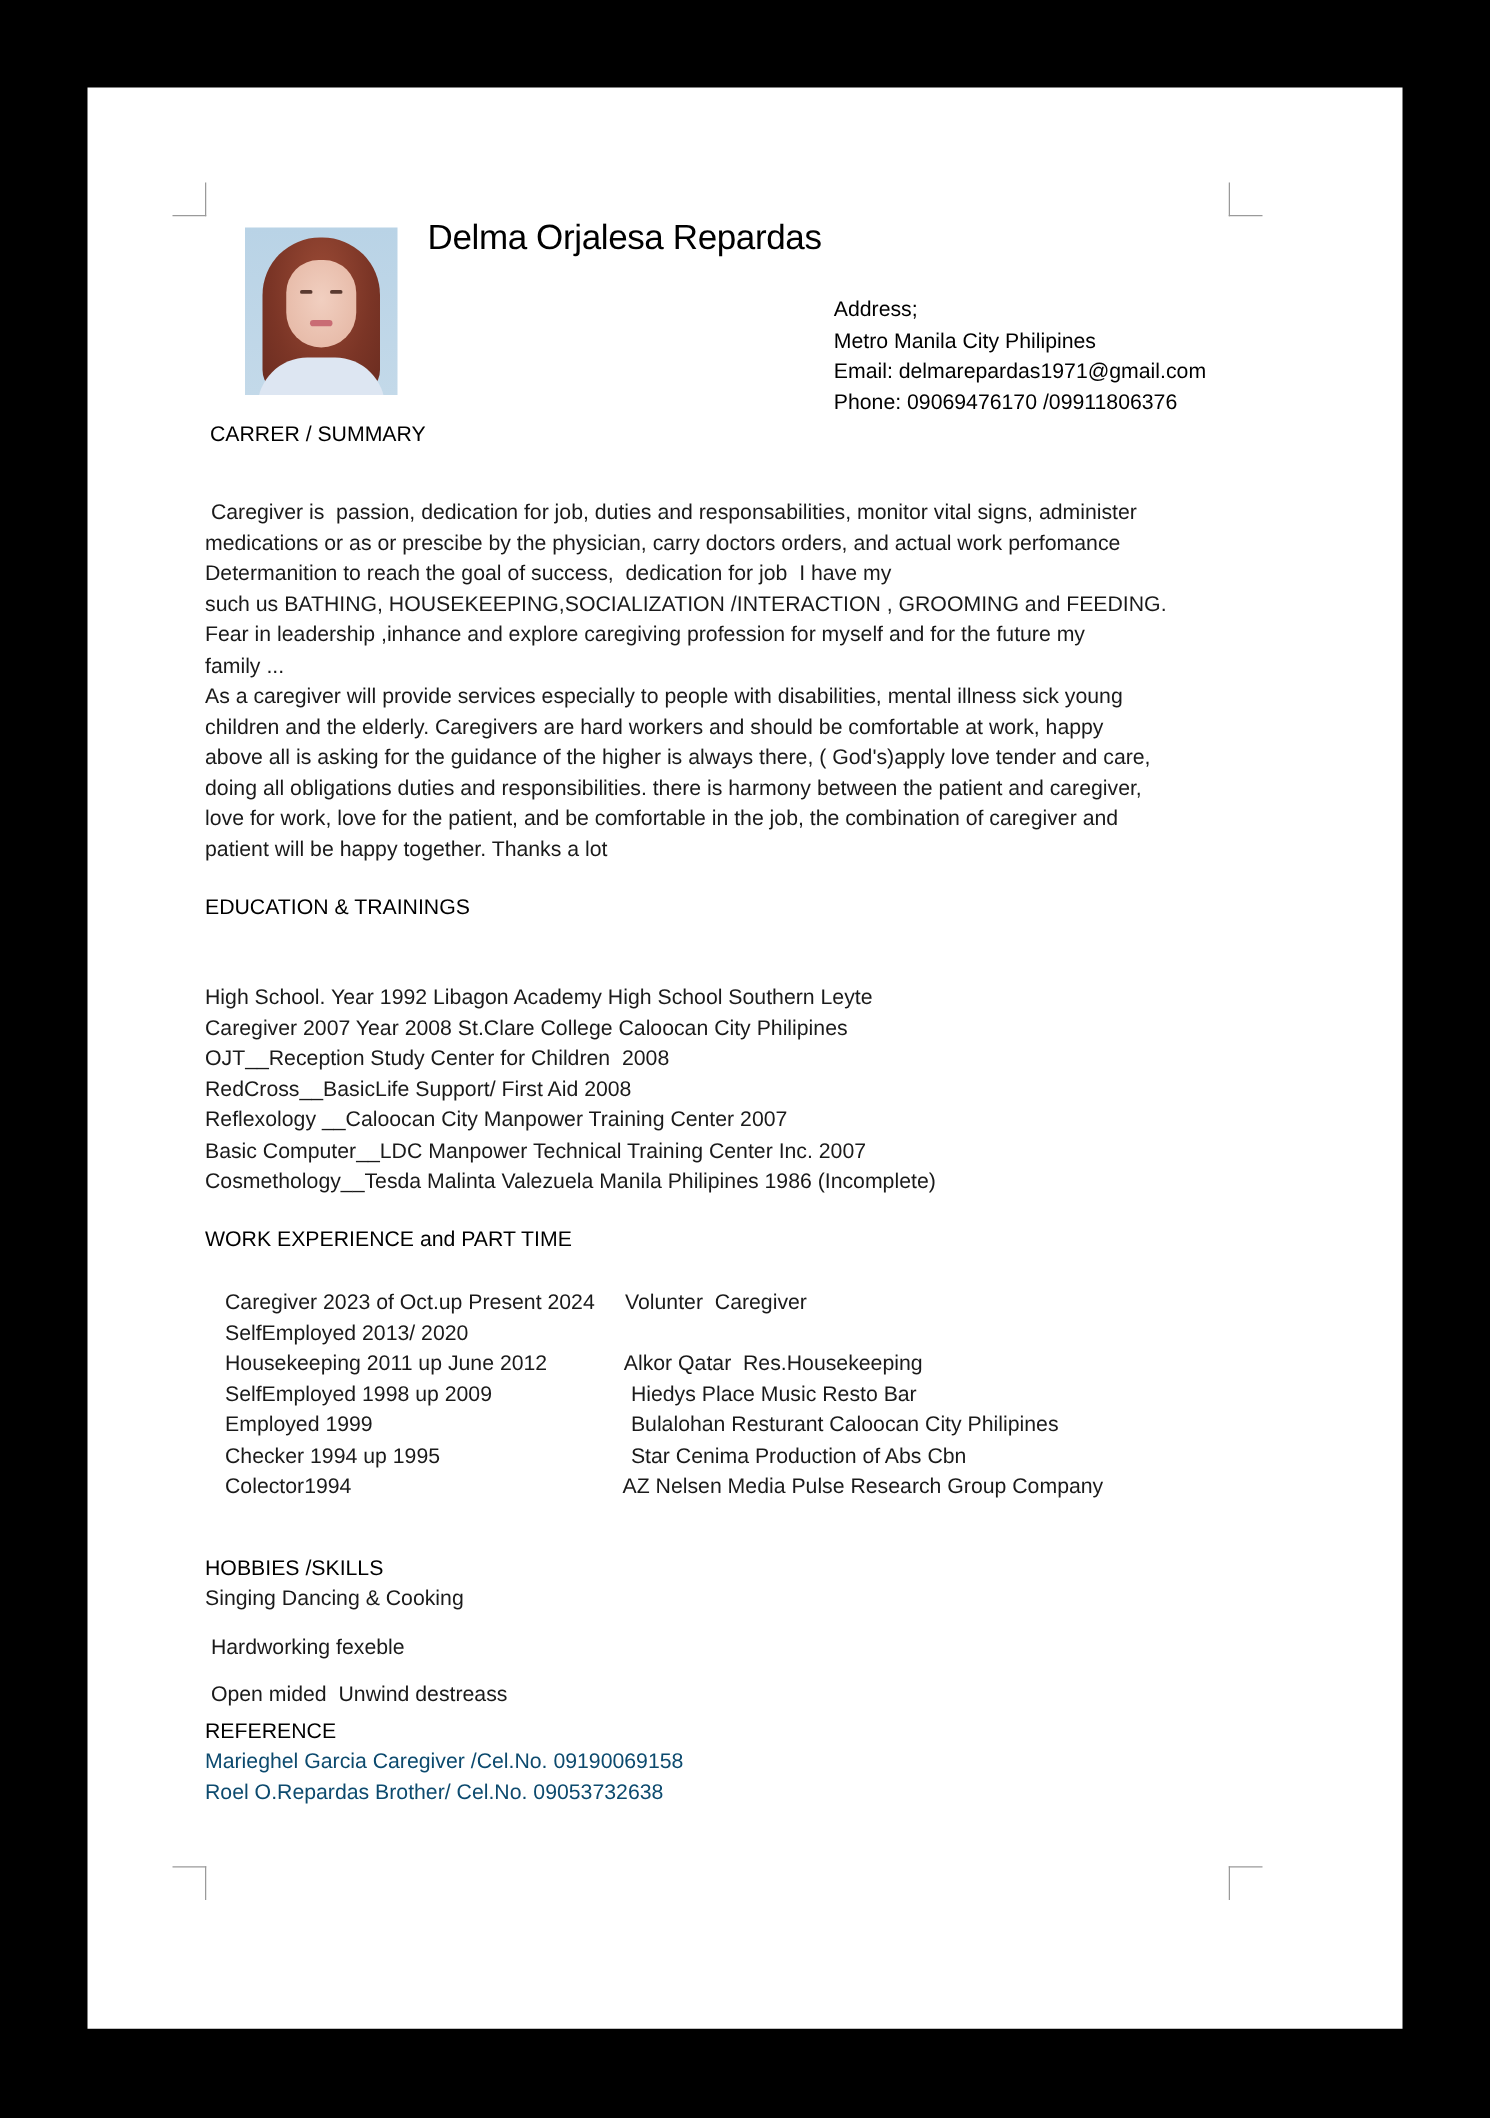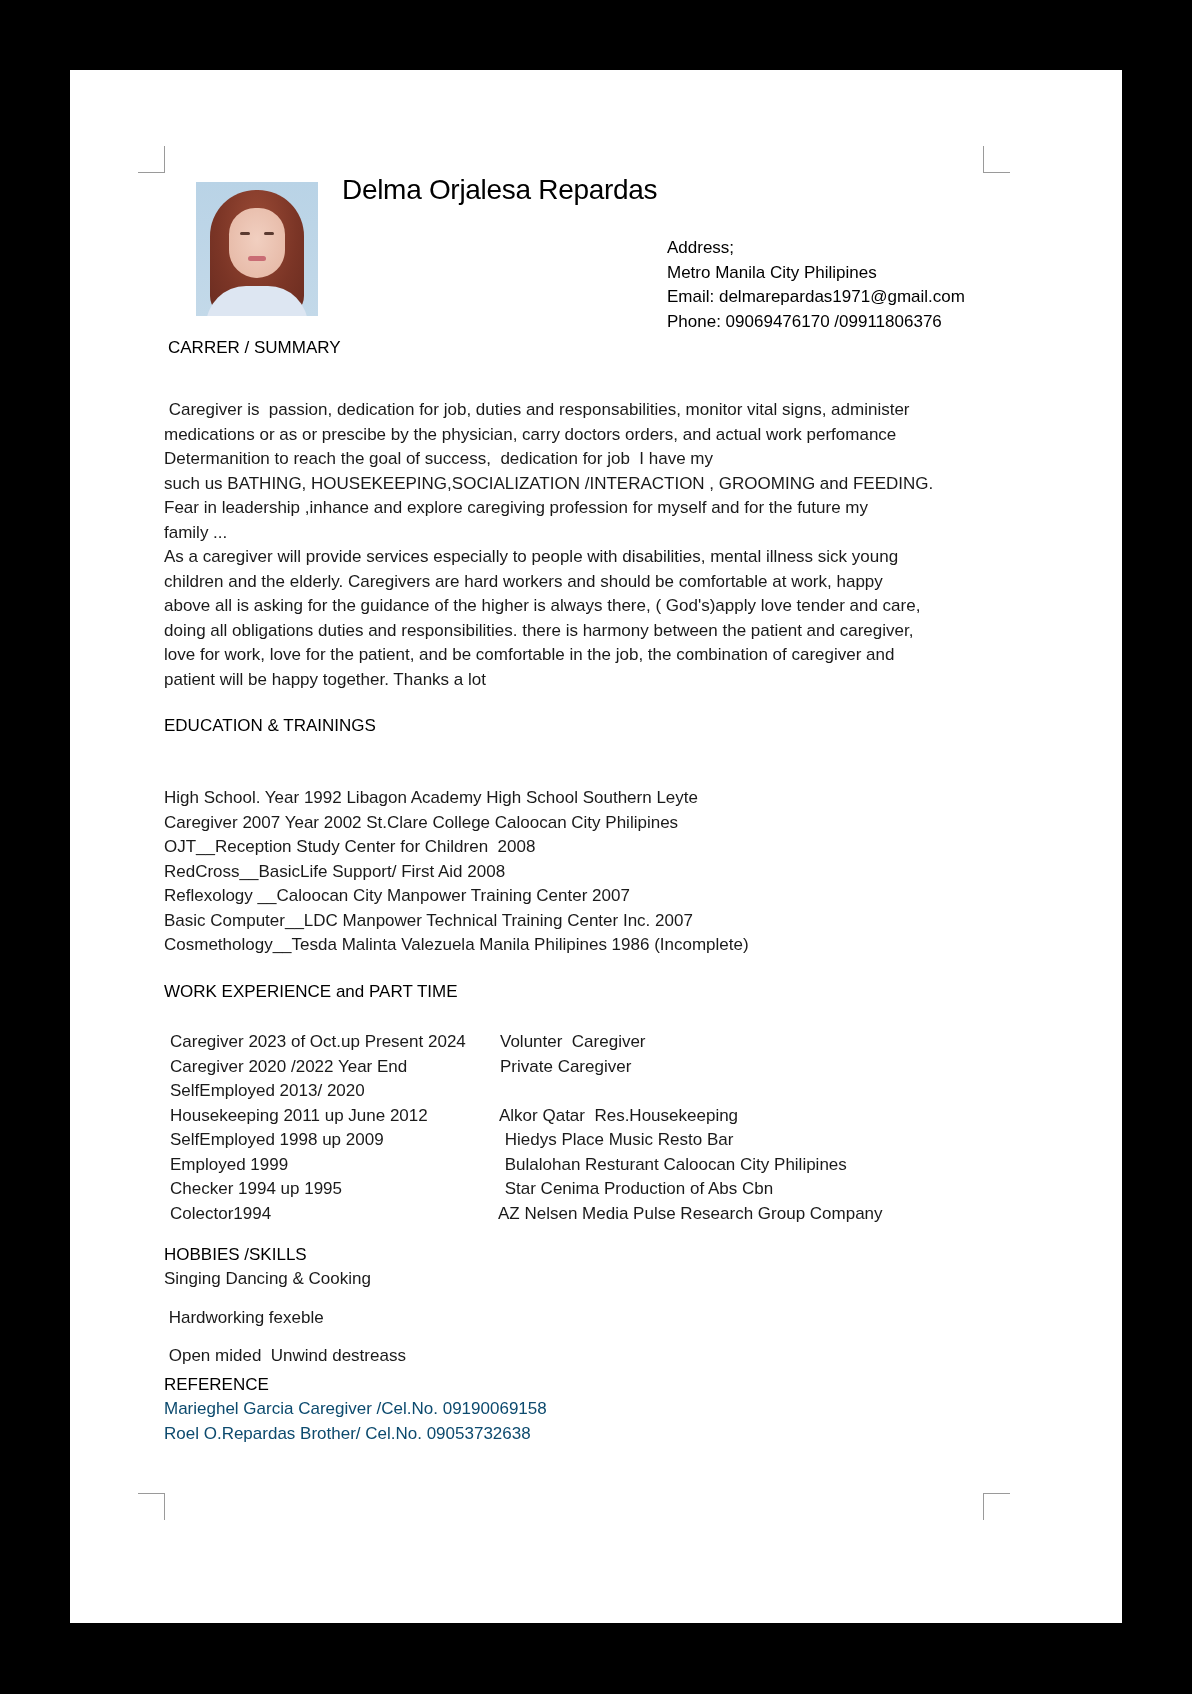--- a/index.html
+++ b/index.html
@@ -140,21 +140,21 @@
       line-height: 24.5px;
       color: #1a1a1a;
     }
     .list div { white-space: nowrap; height: 24.5px; }
 
     .work-row {
       position: relative;
       height: 24.5px;
       white-space: nowrap;
     }
-    .work-row .role { position: absolute; left: 6px; }
+    .work-row .role { position: absolute; left: 16px; }
     .work-row .place { position: absolute; left: 336px; text-align: center; }
 
     .ref {
       color: #000000;
     }
   </style>
 </head>
 <body>
 
 <div class="page">
@@ -193,39 +193,35 @@
     <p>children and the elderly. Caregivers are hard workers and should be comfortable at work, happy</p>
     <p>above all is asking for the guidance of the higher is always there, ( God's)apply love tender and care,</p>
     <p>doing all obligations duties and responsibilities. there is harmony between the patient and caregiver,</p>
     <p>love for work, love for the patient, and be comfortable in the job, the combination of caregiver and</p>
     <p>patient will be happy together. Thanks a lot</p>
   </div>
 
   <div class="section-title" style="top:646px;">EDUCATION &amp; TRAININGS</div>
   <div class="list" style="top:716px;">
     <div>High School. Year 1992 Libagon Academy High School Southern Leyte</div>
-    <div>Caregiver 2007 Year 2002 St.Clare College Caloocan City Philipines</div>
+    <div>Caregiver 2007 Year 2008 St.Clare College Caloocan City Philipines</div>
     <div style="white-space:pre;">OJT__Reception Study Center for Children  2008</div>
     <div>RedCross__BasicLife Support/ First Aid 2008</div>
     <div>Reflexology __Caloocan City Manpower Training Center 2007</div>
     <div>Basic Computer__LDC Manpower Technical Training Center Inc. 2007</div>
     <div>Cosmethology__Tesda Malinta Valezuela Manila Philipines 1986 (Incomplete)</div>
   </div>
 
   <div class="section-title" style="top:912px;">WORK EXPERIENCE and PART TIME</div>
   <div class="list" style="top:960px; width:860px;">
     <div class="work-row">
       <span class="role">Caregiver 2023 of Oct.up Present 2024</span>
       <span class="place" style="white-space:pre;">Volunter  Caregiver</span>
     </div>
     <div class="work-row">
-      <span class="role">Caregiver 2020 /2022 Year End</span>
-      <span class="place" style="white-space:pre;">Private Caregiver</span>
-    </div>
-    <div class="work-row">
       <span class="role">SelfEmployed 2013/ 2020</span>
       <span class="place" style="white-space:pre;"></span>
     </div>
     <div class="work-row">
       <span class="role">Housekeeping 2011 up June 2012</span>
       <span class="place" style="white-space:pre; left:335px;">Alkor Qatar  Res.Housekeeping</span>
     </div>
     <div class="work-row">
       <span class="role">SelfEmployed 1998 up 2009</span>
       <span class="place" style="white-space:pre;"> Hiedys Place Music Resto Bar</span>

